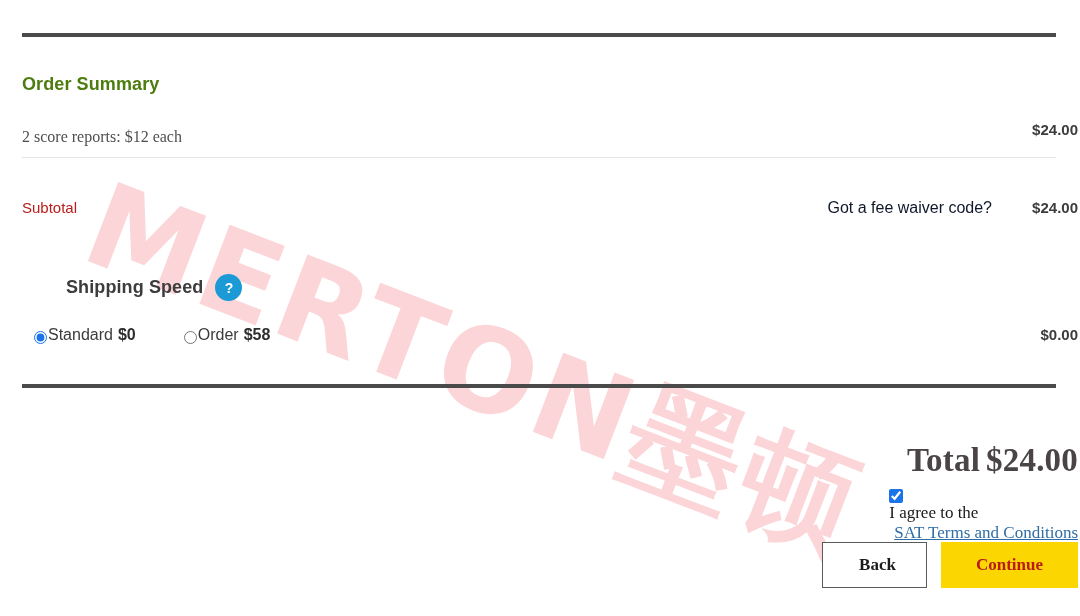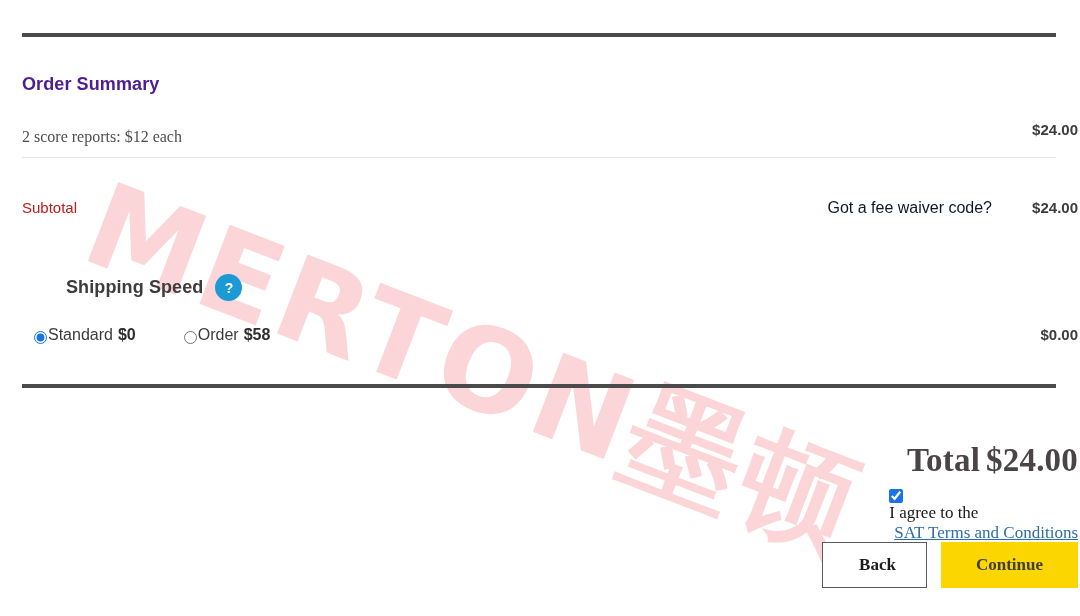--- a/index.html
+++ b/index.html
@@ -77,21 +77,21 @@
     background: #e4e4e4;
   }
 
   
   .order-summary-title {
     position: absolute;
     left: 0;
     top: 74px;
     font-size: 18px;
     font-weight: bold;
-    color: #4c1d95;
+    color: #4d7c0f;
     letter-spacing: 0.1px;
   }
 
   .line-item {
     position: absolute;
     left: 0;
     top: 128px;
     font-size: 16px;
     color: #4f4f4f;
     font-family: Liberation Serif, serif;
@@ -254,21 +254,21 @@
     background: #ffffff;
     border: 1.5px solid #5a5a5a;
     color: #1c1c1c;
     margin-right: 14px;
     padding-left: 12px;
   }
   .btn-continue {
     width: 137px;
     background: #fbd601;
     border: none;
-    color: #404040;
+    color: #b91c1c;
   }
 </style>
 </head>
 <body>
 
 <div id="watermark">
   <div class="wm-text">MERTON墨顿</div>
 </div>
 
 <div class="sheet">

